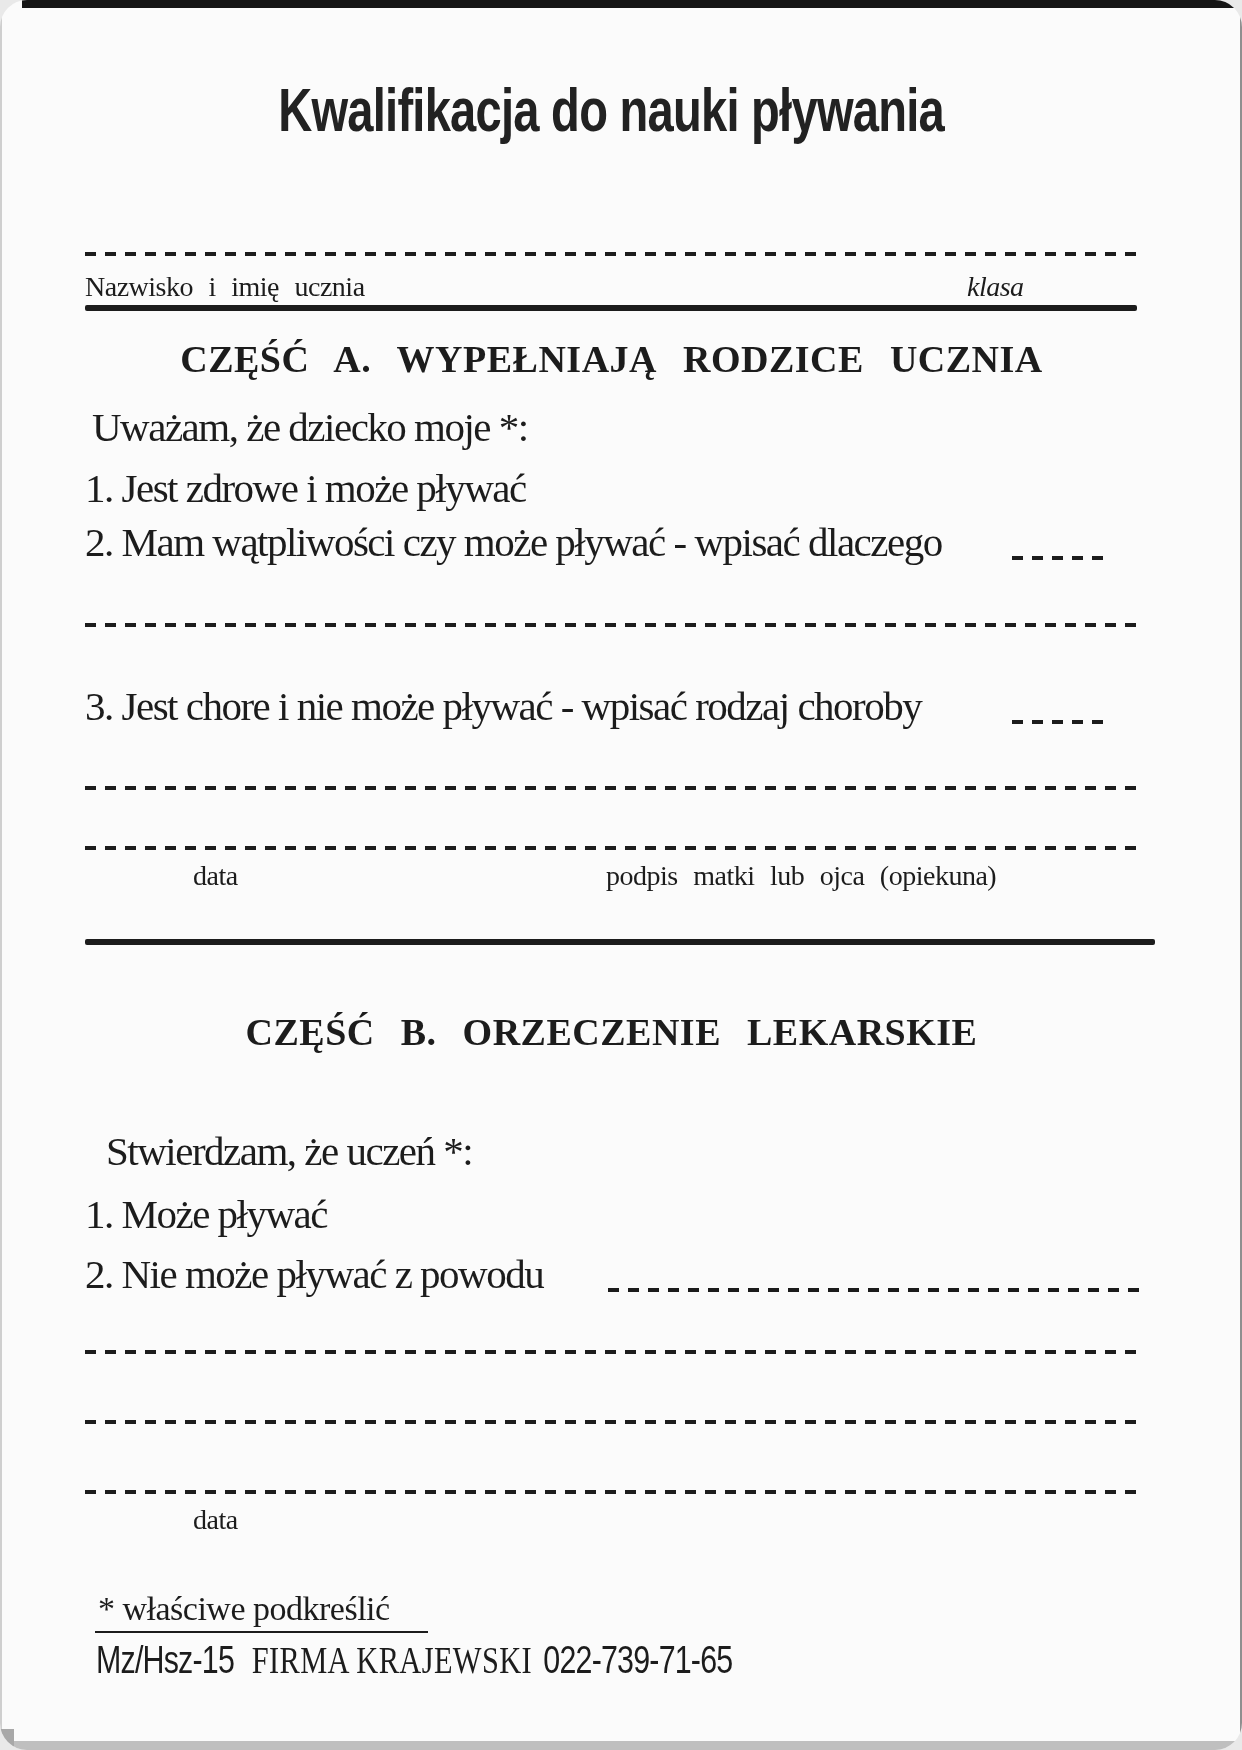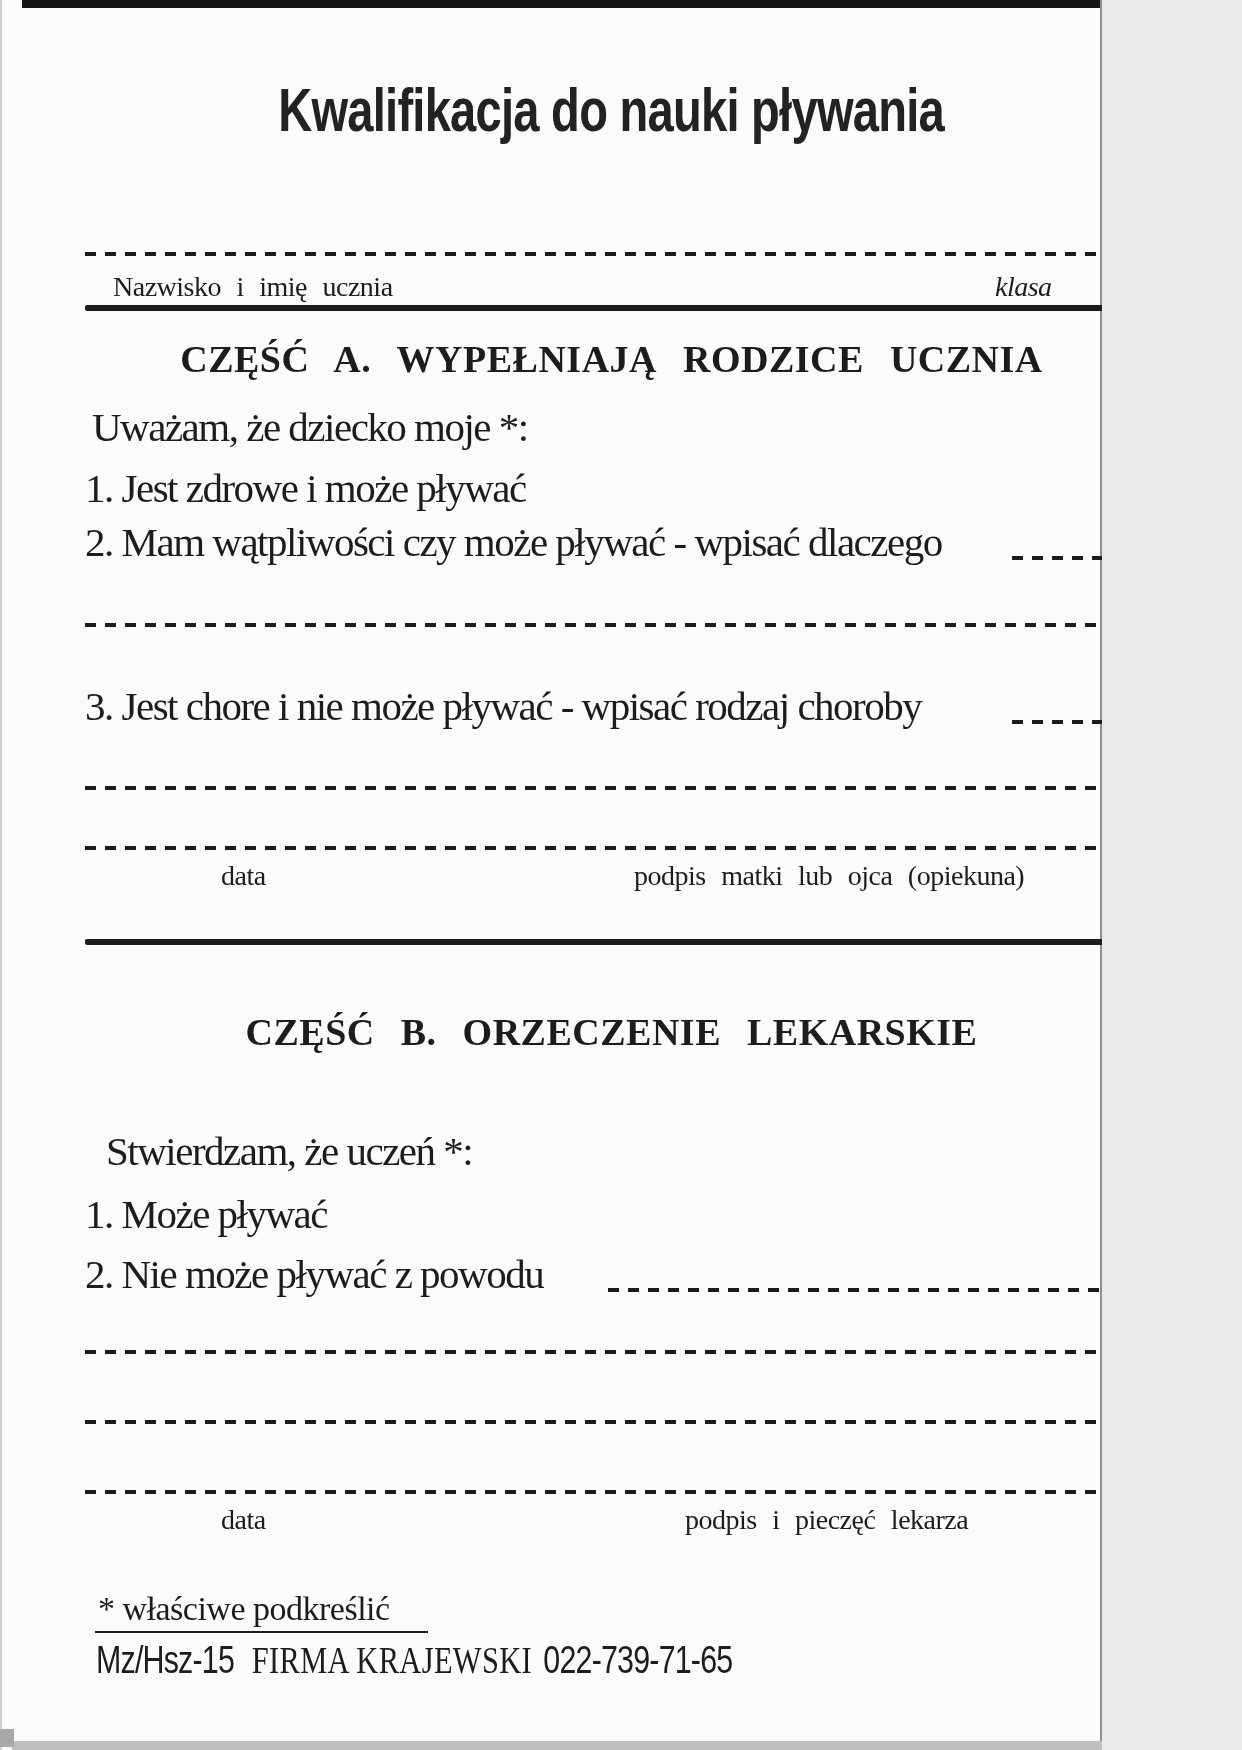--- a/index.html
+++ b/index.html
@@ -2,25 +2,26 @@
 <html><head>
 <meta charset="utf-8">
 <style>
   :root{
     --ink:#1c1c1c;
     --paper:#fbfbfb;
   }
   html,body{margin:0;padding:0;background:#e9e9e9;}
   .page{
     position:relative;
-    width:1102px;height:1750px;
+    width:1242px;height:1750px;
     background:var(--paper);
     font-family:"Liberation Serif", serif;
     color:var(--ink);
     overflow:hidden;
+    border-radius:27px;
   }
   
   .scan-topbar{position:absolute;left:22px;right:0;top:0;height:8px;background:#161616;}
   .scan-left{position:absolute;left:0;top:0;width:2px;height:100%;background:#cfcfcf;}
   .scan-right{position:absolute;right:0;top:0;width:2px;height:100%;background:#8f8f8f;}
   .scan-bottom{position:absolute;left:12px;right:0;bottom:0;height:9px;background:#bfbfbf;}
   .scan-corner{position:absolute;left:0;bottom:3px;width:14px;height:18px;background:#a8a8a8;}
 
   .abs{position:absolute;white-space:nowrap;}
 
@@ -38,21 +39,21 @@
   }
 
   .dashline{
     position:absolute;
     height:4px;
     background:repeating-linear-gradient(90deg, var(--ink) 0 11px, transparent 11px 20px);
   }
   .thickline{position:absolute;height:6px;background:var(--ink);border-radius:2px;}
   .thinline{position:absolute;height:2px;background:var(--ink);}
 
-  .small-label{font-size:28px;line-height:32px;word-spacing:9px;letter-spacing:-0.5px;margin-left:28px;}
+  .small-label{font-size:28px;line-height:32px;word-spacing:9px;letter-spacing:-0.5px;}
   .section-head{
     left:85px;width:1053px;text-align:center;
     font-weight:bold;font-size:38px;line-height:44px;
     word-spacing:16px;letter-spacing:0.5px;
   }
   .body-line{font-size:41px;line-height:48px;letter-spacing:-1.5px;}
   .sub-line{font-size:37px;line-height:44px;letter-spacing:-1.5px;}
 
   .note-line{font-size:34px;line-height:40px;letter-spacing:-0.5px;}
   .footer-line{font-size:38px;line-height:44px;text-align:right;}
@@ -112,21 +113,20 @@
   <div class="abs body-line" style="left:85px;top:1190px;">1. Może pływać</div>
 
   <div class="abs body-line" style="left:85px;top:1250px;">2. Nie może pływać z powodu</div>
   <div class="dashline" style="left:608px;top:1288px;width:540px;"></div>
 
   <div class="dashline" style="left:85px;top:1350px;width:1053px;"></div>
   <div class="dashline" style="left:85px;top:1420px;width:1053px;"></div>
 
   <div class="dashline" style="left:85px;top:1490px;width:1053px;"></div>
   <div class="abs small-label" style="left:193px;top:1504px;">data</div>
-  <div class="abs small-label" style="left:657px;top:1504px;">podpis i pieczęć lekarza</div>
 
   <div class="abs note-line" style="left:98px;top:1589px;">* właściwe podkreślić</div>
   <div class="thinline" style="left:95px;top:1631px;width:333px;"></div>
 
   <div class="abs footer-line" style="left:96px;top:1638px;">
     <span class="footer-inner">
       <span class="footer-sans">Mz/Hsz-15</span><span class="footer-serif">FIRMA KRAJEWSKI</span><span class="footer-sans">022-739-71-65</span>
     </span>
   </div>
 

